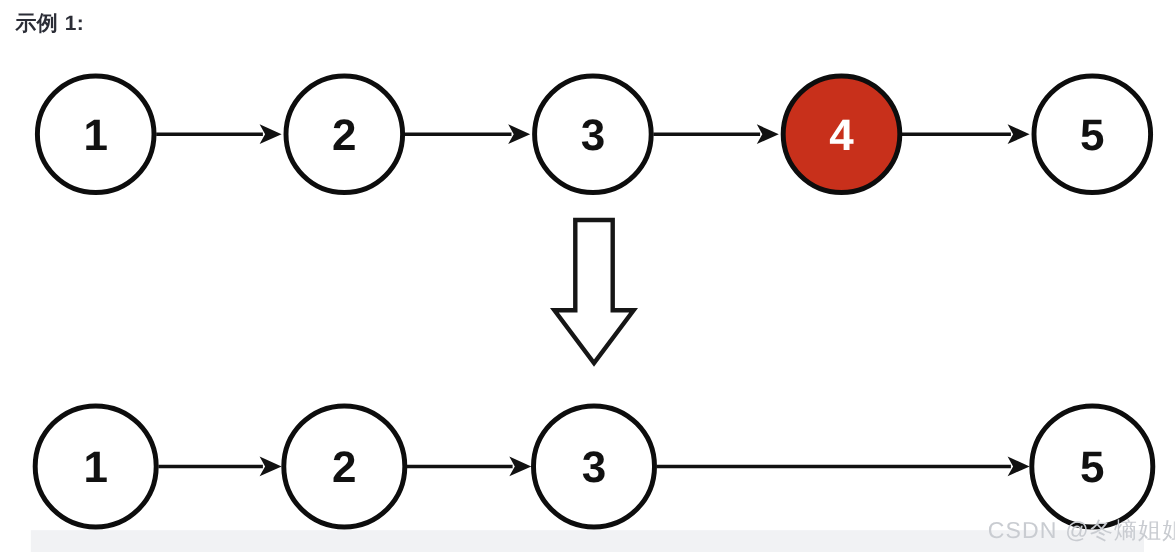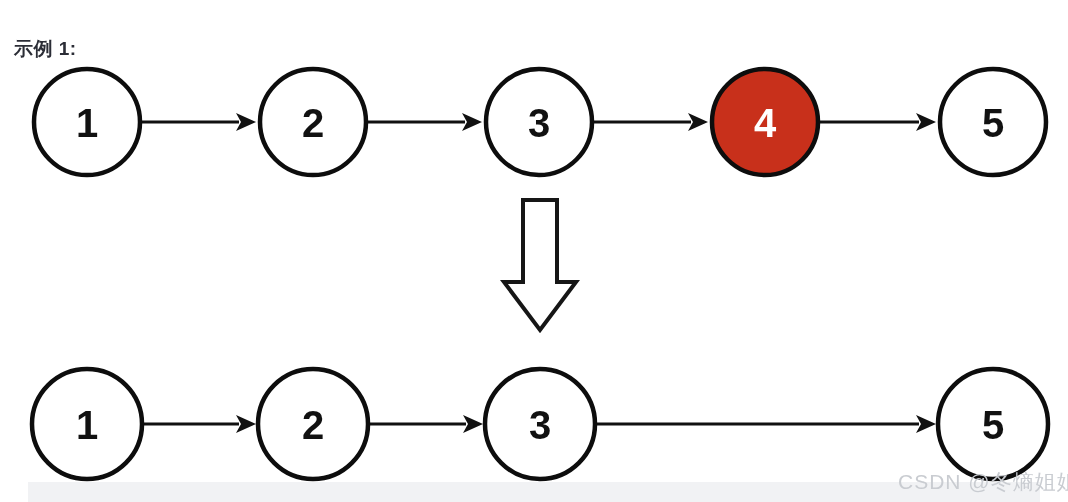--- a/index.html
+++ b/index.html
@@ -21,21 +21,20 @@
   }
   .caption {
     position: absolute;
     left: 14px;
     top: 8px;
     font-size: 19px;
     font-weight: bold;
     color: #2b2d36;
     letter-spacing: 0.5px;
     white-space: nowrap;
-    margin-top: 28px;
   }
   .diagram-svg {
     position: absolute;
     left: 0;
     top: 0;
     width: 1068px;
     height: 502px;
   }
   .node-circle {
     stroke: #0d0d0d;

